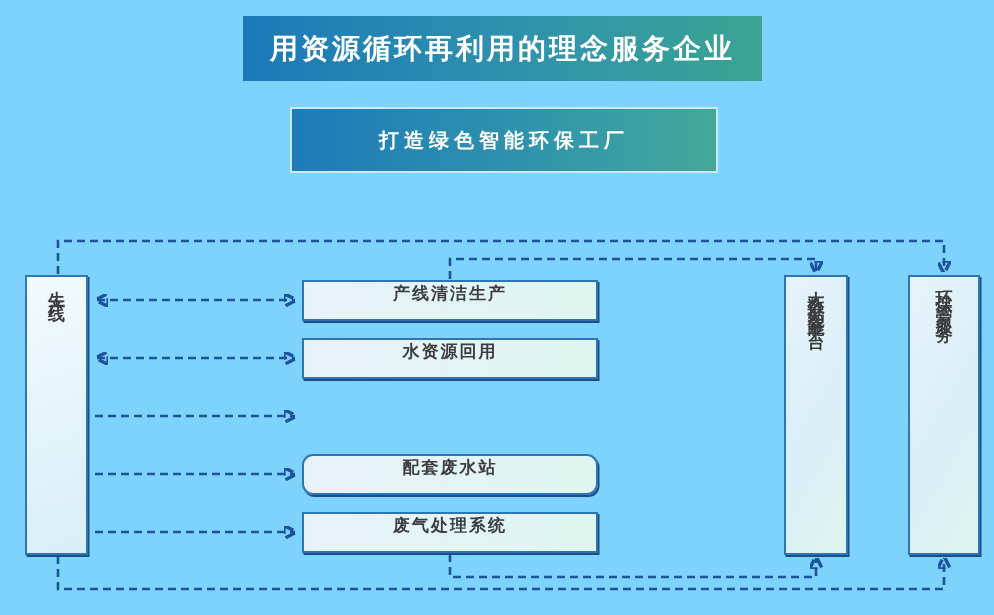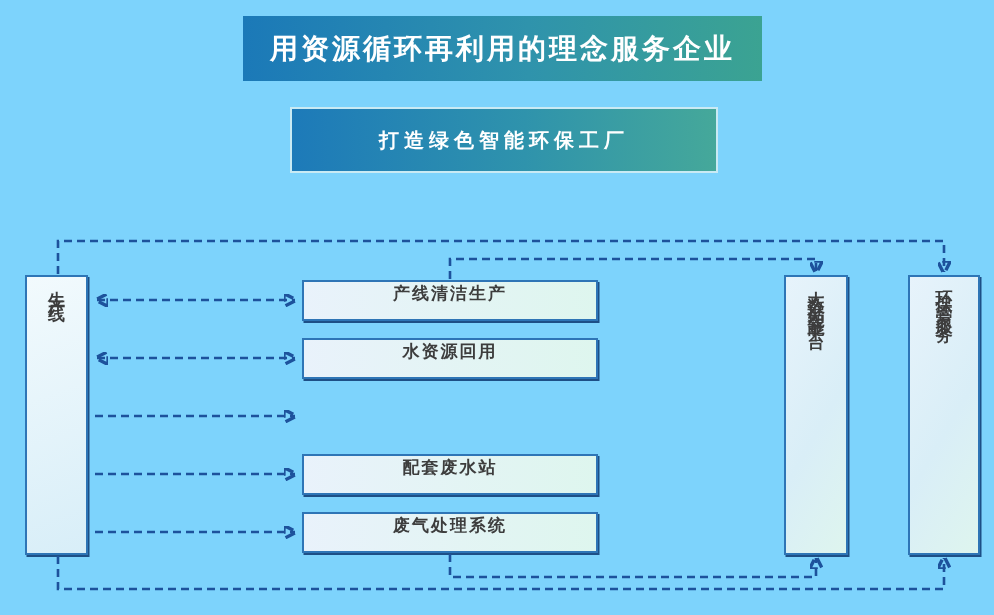--- a/index.html
+++ b/index.html
@@ -60,21 +60,21 @@
 
   .process-box {
     left: 302px; width: 296px; height: 41px;
     background: linear-gradient(90deg, #e9f2fb 0%, #def6ee 100%);
     font-size: 17px;
     letter-spacing: 2px;
   }
   .p0 { top: 280px; }
   .p1 { top: 338px; }
   .p2 { top: 396px; }
-  .p3 { top: 454px; }
+  .p3 { top: 454px; border-radius: 11px; }
   .p4 { top: 512px; }
 
   .platform-box {
     top: 275px; height: 280px;
     background: linear-gradient(120deg, #e7f3fb 0%, #d9eef7 55%, #def5ee 100%);
   }
   .platform-1 { left: 784px; width: 64px; }
   .platform-2 { left: 908px; width: 72px; }
 
   

